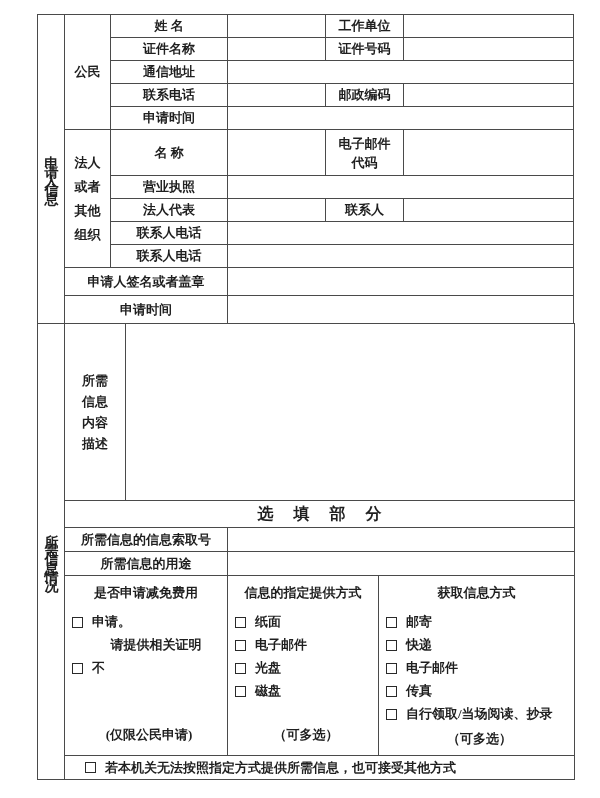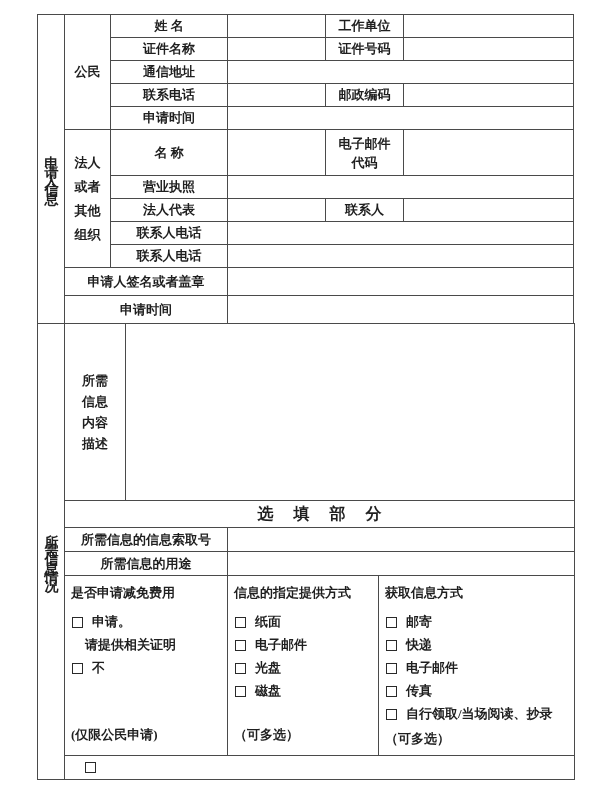--- a/index.html
+++ b/index.html
@@ -11,21 +11,21 @@
   td { border: 1px solid #4a4a4a; vertical-align: middle; font-size: 13px; font-weight: 700;
        overflow: hidden; }
   .t2 { margin-top: -1px; }
 
   tr.r23 { height: 23px; }
   tr.r28 { height: 28px; }
   tr.r46 { height: 46px; }
   tr.r177 { height: 177px; }
   tr.r27 { height: 27px; }
   tr.r24 { height: 24px; }
-  tr.r180 { height: 180px; }
+  tr.r180 { height: 180px; text-align: center; }
 
   .flabel { text-align: center; }
   .glabel { text-align: center; white-space: pre-line; line-height: 24px; }
   .ml2 { white-space: pre-line; line-height: 19px; text-align: center; }
   .val { background: #ffffff; }
 
   .vcell { text-align: center; vertical-align: middle; }
   .vtext { writing-mode: vertical-rl; text-orientation: upright; letter-spacing: 9px;
            font-size: 14px; line-height: 27px; display: inline-block; }
 
@@ -220,19 +220,20 @@
             <span>自行领取/当场阅读、抄录</span>
           </div>
           <div class="cbnote note3">（可多选）</div>
         </div>
       </td>
     </tr>
     <tr class="r24">
       <td class="bottomcell" colspan="4">
         <div class="cbrow bottomrow">
           <span class="box"></span>
+          <span>若本机关无法按照指定方式提供所需信息，也可接受其他方式</span>
         </div>
       </td>
     </tr>
   </tbody>
     </table>
 
 </div>
 
 </body></html>

